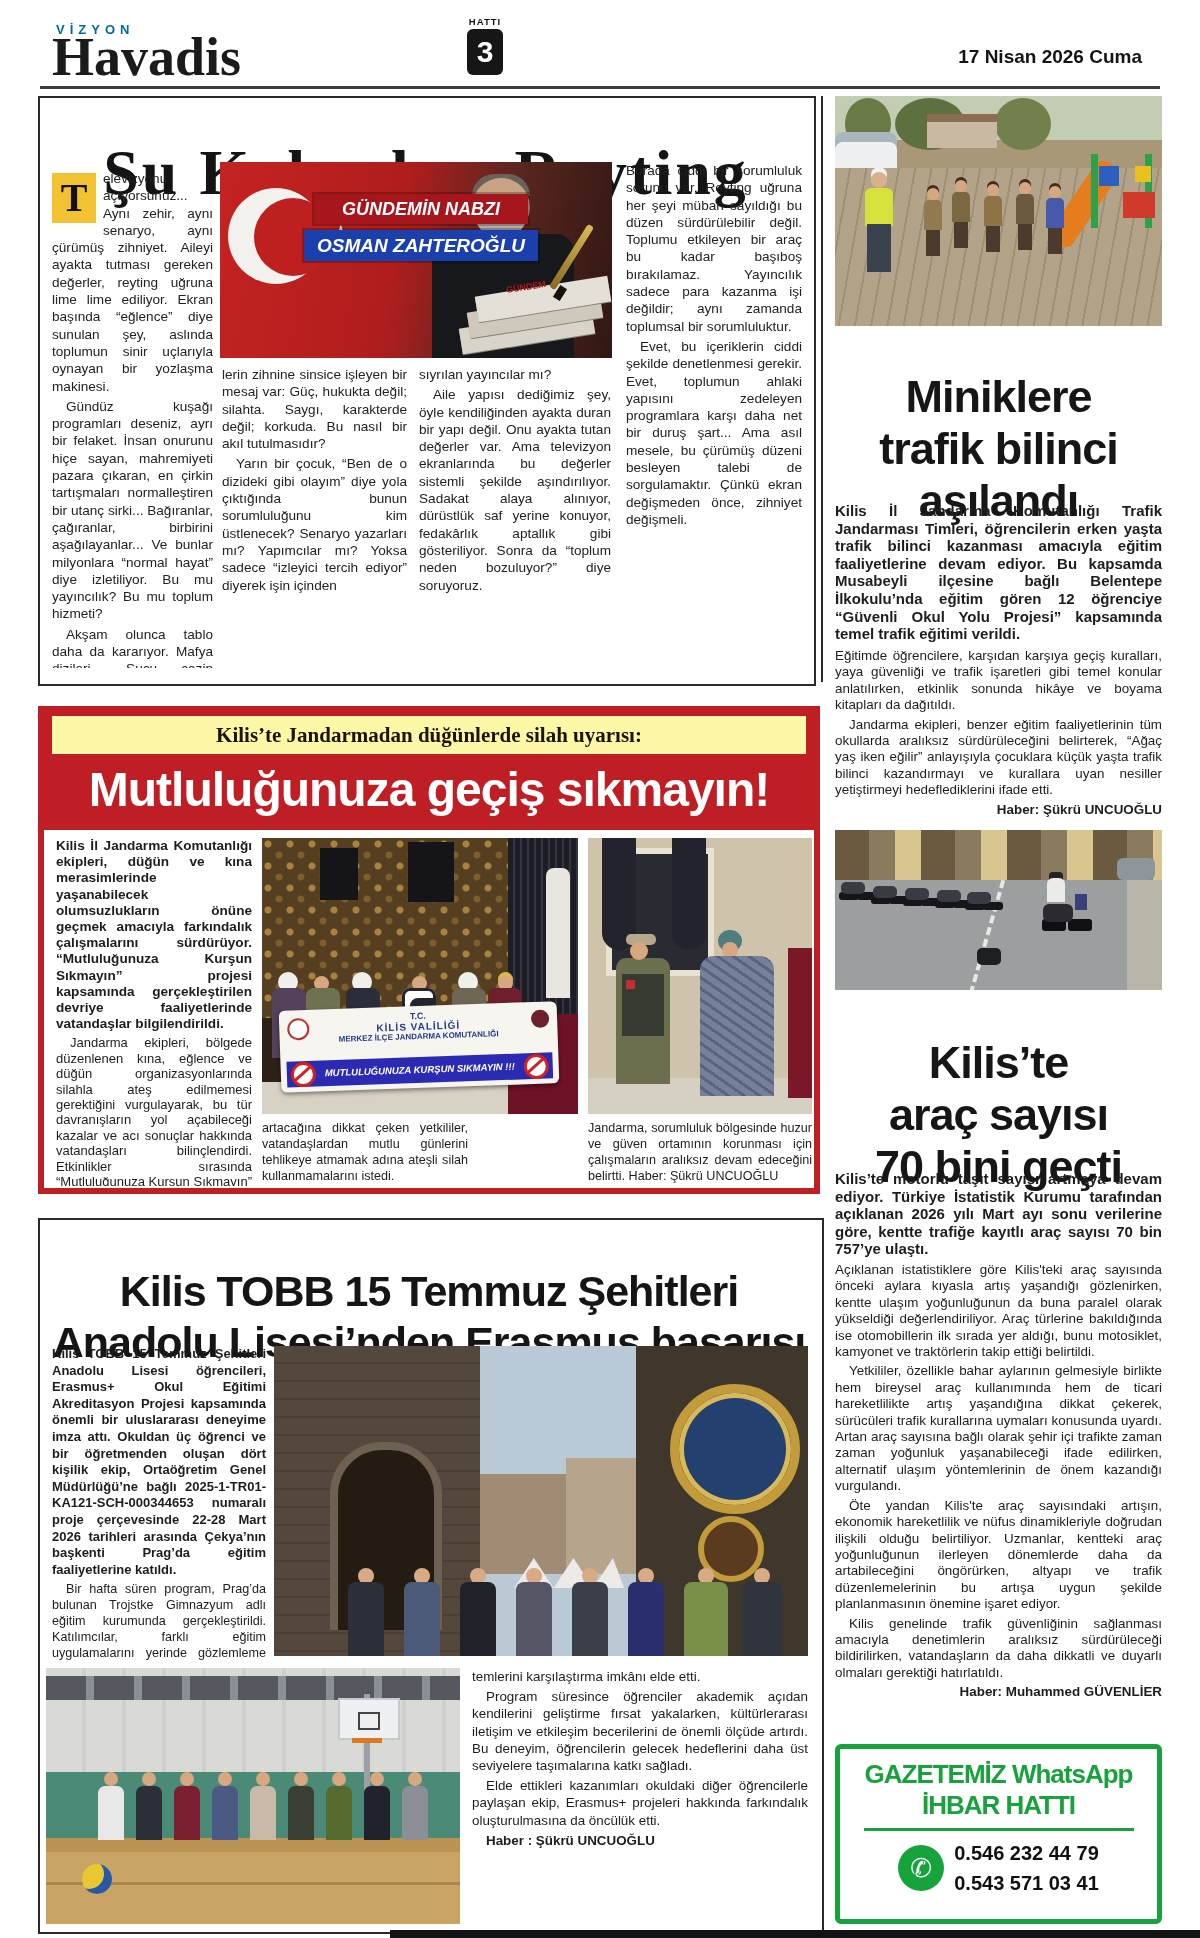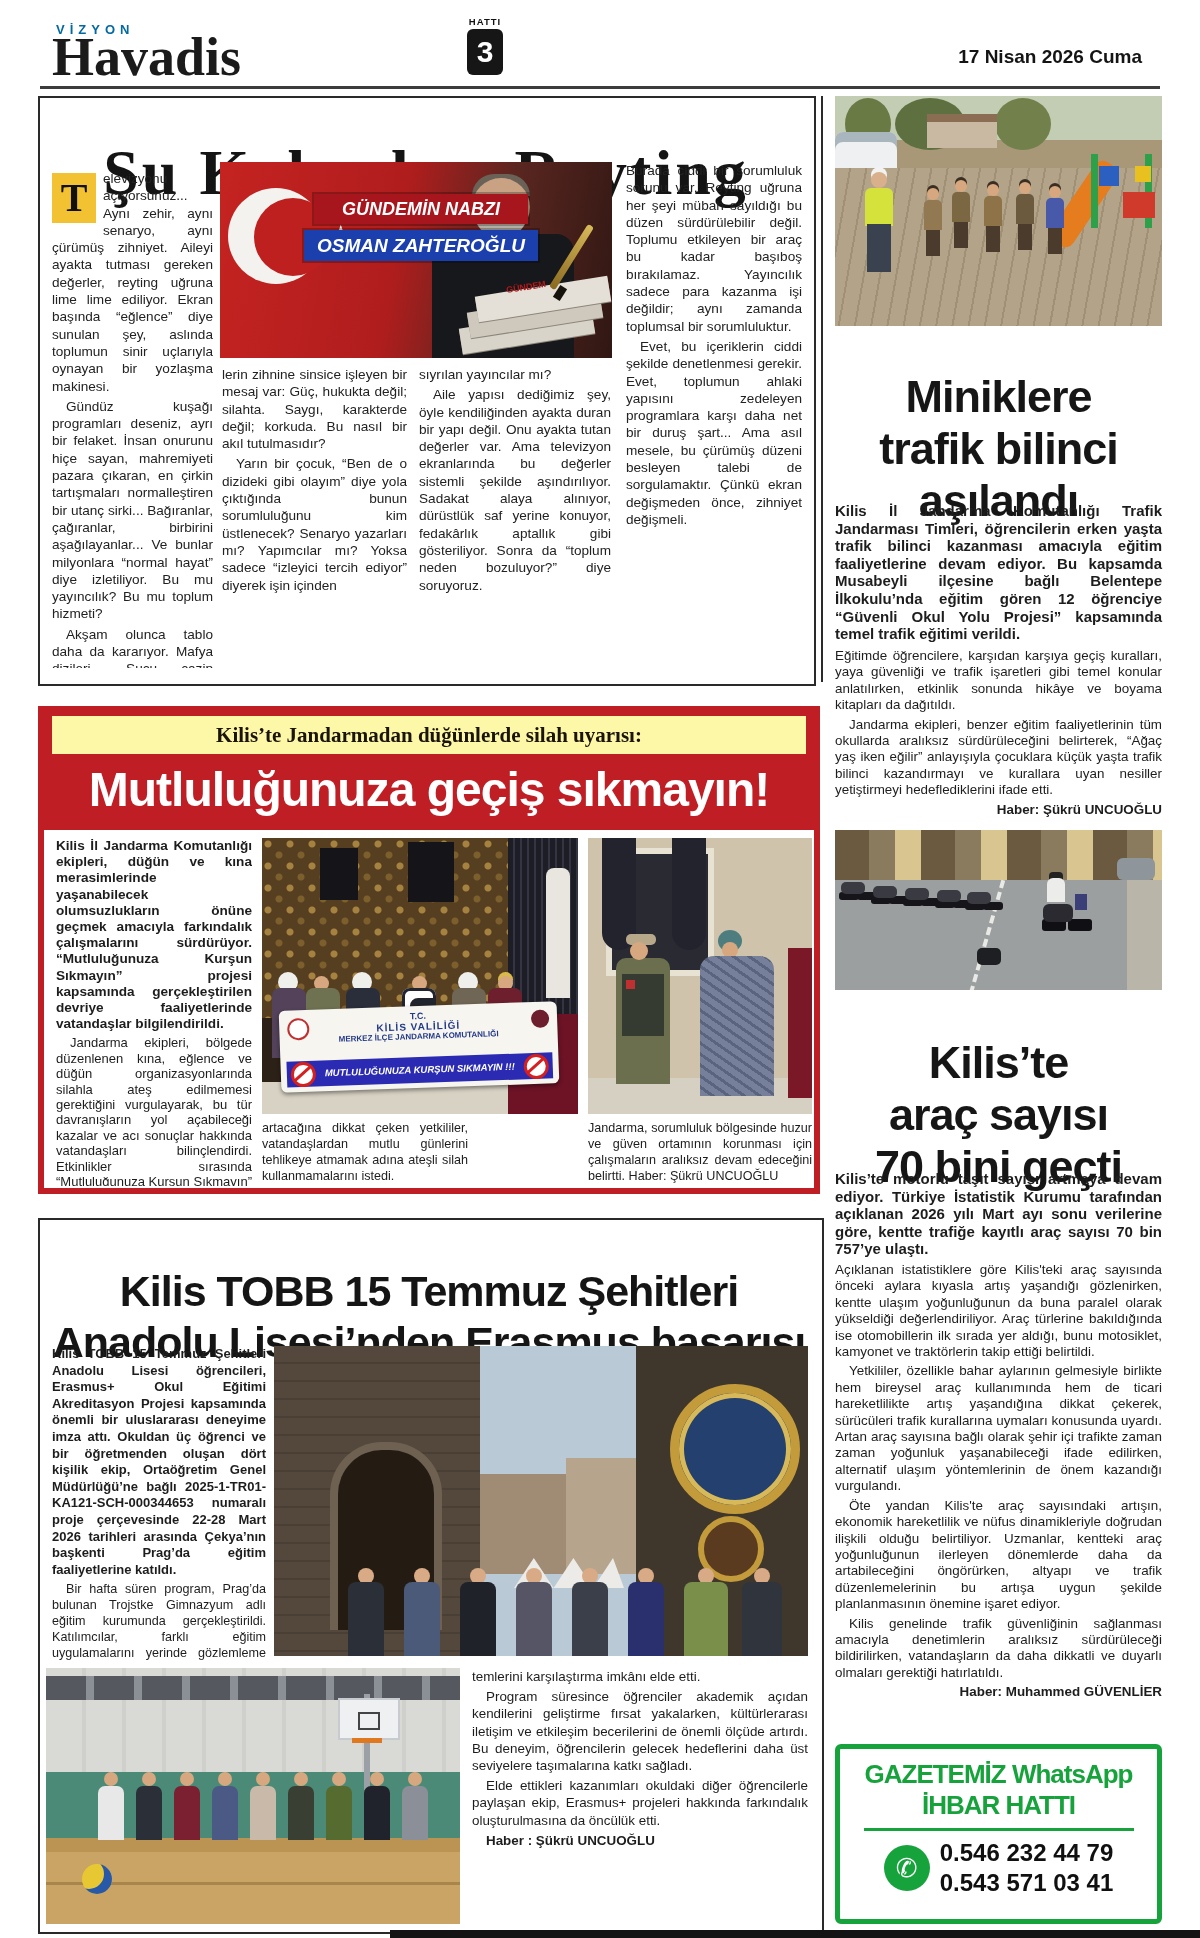--- a/index.html
+++ b/index.html
@@ -211,21 +211,21 @@
   
   .wabox{left:835px;top:1744px;width:327px;height:180px;border:5px solid #17a33b;border-radius:6px;
          background:#fff;box-sizing:border-box;text-align:center;}
   .wa-l1{margin-top:10px;font-size:26px;font-weight:bold;color:#17a33b;letter-spacing:-1px;}
   .wa-l2{font-size:26px;font-weight:bold;color:#17a33b;letter-spacing:-1px;}
   .wa-div{width:270px;height:3px;background:#17a33b;margin:7px auto;}
   .wa-row{display:flex;align-items:center;justify-content:center;gap:10px;}
   .wa-icon{width:46px;height:46px;border-radius:50%;background:#17a33b;color:#fff;
            font-size:26px;line-height:46px;text-align:center;flex:0 0 auto;}
   .wa-nums{text-align:left;}
-  .wa-num{font-size:24px;font-weight:bold;color:#101010;line-height:30px;}
+  .wa-num{font-size:20px;font-weight:bold;color:#101010;line-height:30px;}
 
   .bstrip{left:390px;top:1930px;width:810px;height:8px;background:#141414;}
 </style>
 </head>
 <body>
 
 <div class="page">
 
   <header>
     <div class="abs brand-top">VİZYON</div>

